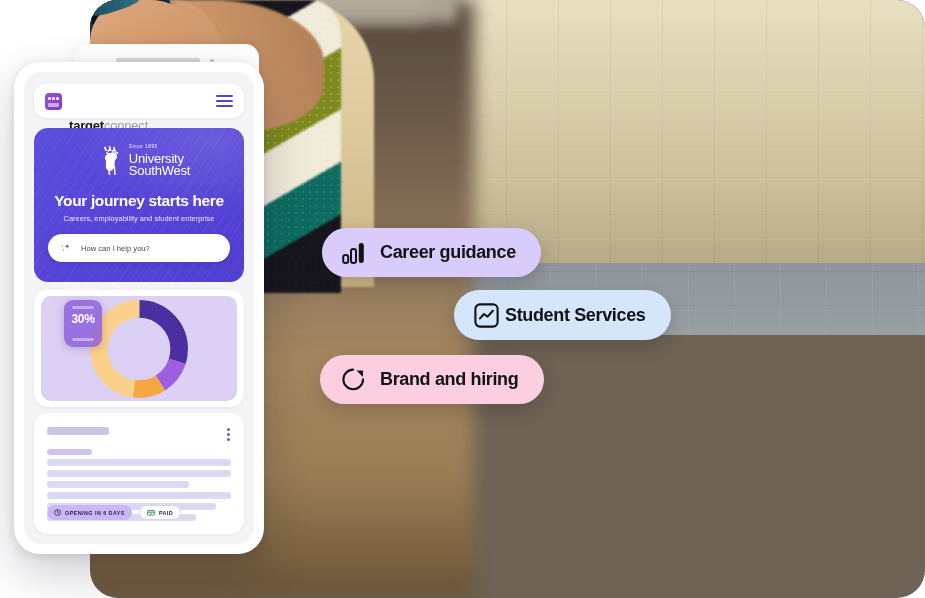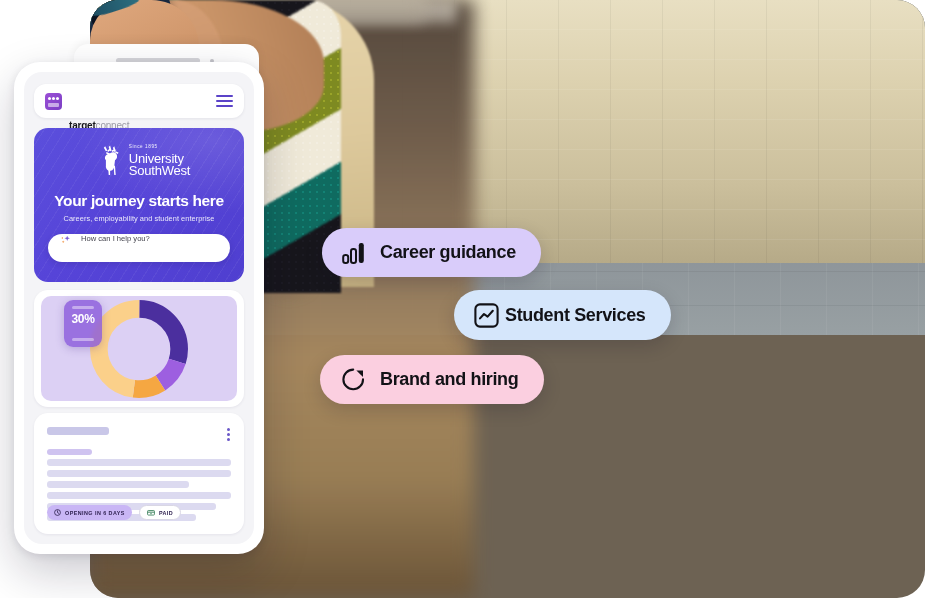--- a/index.html
+++ b/index.html
@@ -328,21 +328,21 @@
   }
   .tc-mark:before{
     content:"";position:absolute;left:3px;top:4px;width:3px;height:3px;
     background:#fff;border-radius:50%;
     box-shadow:4px 0 0 #fff,8px 0 0 #fff;
   }
   .tc-mark:after{
     content:"";position:absolute;left:3px;top:10px;right:3px;height:4px;
     background:rgba(255,255,255,.55);border-radius:1px;
   }
-  .tc-word{font-size:10px;letter-spacing:-.2px;white-space:nowrap;margin-top:48px;}
+  .tc-word{font-size:13px;letter-spacing:-.2px;white-space:nowrap;margin-top:48px;}
   .tc-word b{color:#16161a;font-weight:700;}
   .tc-word span{color:#9a9aa4;font-weight:400;}
   .burger{
     margin-left:auto;width:17px;height:12px;position:relative;flex:none;
   }
   .burger i{
     position:absolute;left:0;right:0;height:2px;border-radius:1px;
     background:#5b43c8;
   }
   .burger i:nth-child(1){top:0;}
@@ -374,21 +374,21 @@
     position:absolute;left:0;right:0;top:64px;text-align:center;
     color:#fff;font-size:15.5px;font-weight:700;letter-spacing:-.35px;
   }
   .hero-sub{
     position:absolute;left:0;right:0;top:86px;text-align:center;
     color:rgba(255,255,255,.88);font-size:7.4px;letter-spacing:.05px;
   }
   .chat-pill{
     position:absolute;left:14px;right:14px;top:106px;height:28px;
     background:#fff;border-radius:16px;
-    display:flex;padding:0 12px;box-sizing:border-box;
+    display:flex;align-items:center;padding:0 12px;box-sizing:border-box;
     box-shadow:0 2px 6px rgba(30,16,90,.16);
   }
   .spark{width:12px;height:12px;flex:none;margin-right:9px;}
   .chat-text{font-size:7.6px;color:#45454f;}
 
   
   .donut-card{
     position:absolute;left:10px;top:218px;right:10px;height:117px;
     background:#ffffff;border-radius:14px;
     box-shadow:0 1px 3px rgba(30,20,70,.07);

